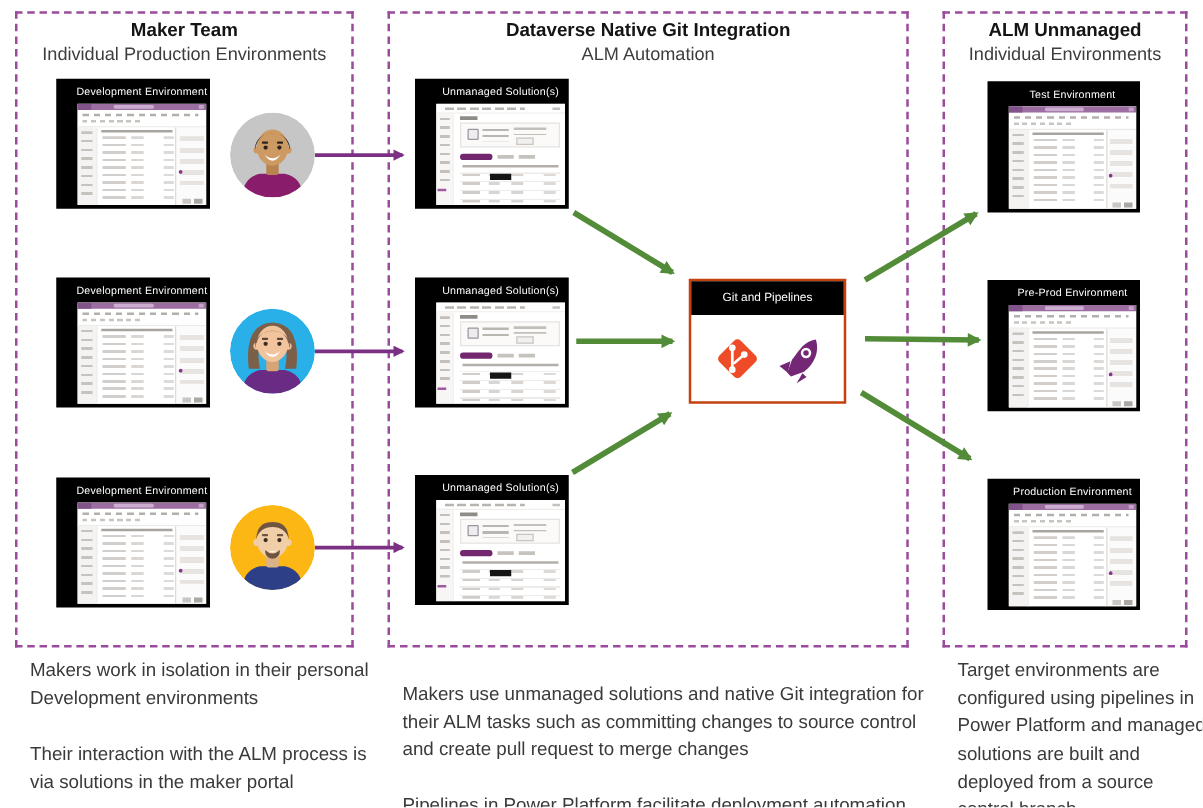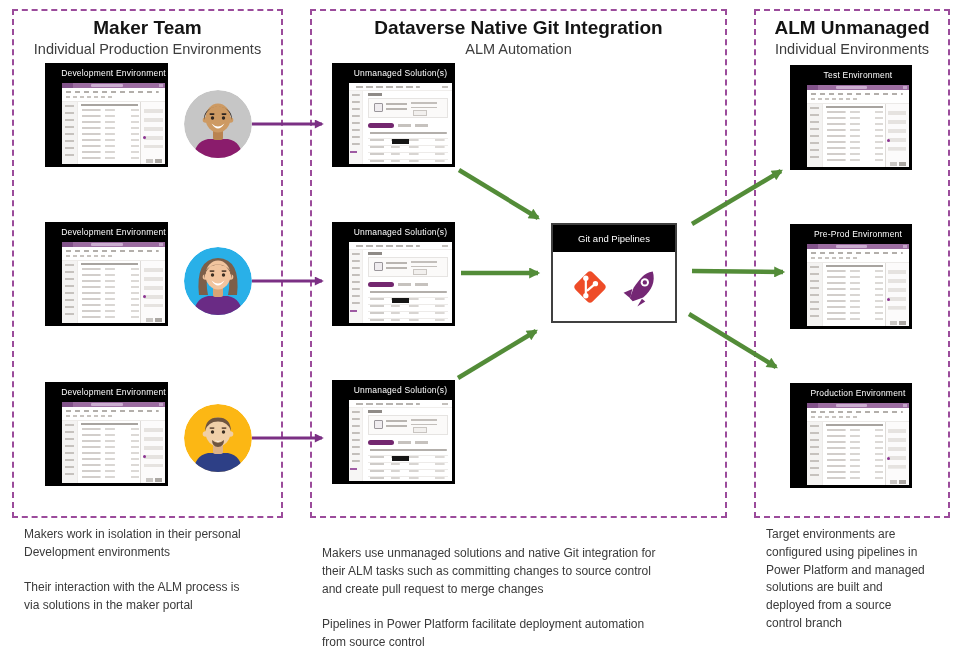--- a/index.html
+++ b/index.html
@@ -1,21 +1,21 @@
 <!DOCTYPE html>
 <html><head>
 <meta charset="utf-8">
 <style>
   html,body{margin:0;padding:0;background:#fff;}
   .canvas{position:relative;width:962px;height:646px;background:#fff;overflow:hidden;
           font-family:"Liberation Sans","DejaVu Sans",sans-serif;}
 
   
   .panel{position:absolute;border:2px dashed #9b4b9b;box-sizing:border-box;padding-top:5px;}
-  .panel-title{text-align:center;font-size:19px;font-weight:bold;color:#141414;line-height:1.25;}
+  .panel-title{text-align:center;font-size:15px;font-weight:bold;color:#141414;line-height:1.25;}
   .panel-sub{text-align:center;font-size:14.5px;color:#3d3d3d;line-height:1.25;}
 
   
   .envbox{position:absolute;background:#000;box-sizing:border-box;padding:0 3px 3px 17px;
           display:flex;flex-direction:column;}
   .envtitle{height:20px;display:flex;align-items:center;justify-content:center;
             color:#fff;font-size:8.5px;letter-spacing:.2px;white-space:nowrap;}
 
   
   .shot{position:relative;flex:1;background:#fff;overflow:hidden;}
@@ -84,30 +84,30 @@
       repeating-linear-gradient(to bottom,#d8d5d2 0 2px,rgba(0,0,0,0) 2px 7px),
       repeating-linear-gradient(to bottom,#d8d5d2 0 2px,rgba(0,0,0,0) 2px 7px),
       repeating-linear-gradient(to bottom,#dcd9d6 0 2px,rgba(0,0,0,0) 2px 7px);
     background-size:96% 2px,100% 86%,18% 80%,11% 80%,12% 80%,12% 80%;
     background-repeat:no-repeat;
     background-position:2px 2px,0 8px,2px 9px,32% 9px,58% 9px,95% 9px;}
   .s-tip{position:absolute;left:30%;top:9px;width:17px;height:5px;background:#151515;}
 
   
   .hub{position:absolute;left:551px;top:223px;width:126px;height:100px;background:#fff;
-       border:2px solid #404040;box-sizing:border-box;display:flex;flex-direction:column;}
+       border:2px solid #c2410c;box-sizing:border-box;display:flex;flex-direction:column;}
   .hub-title{height:27px;background:#000;color:#fff;font-size:9.5px;
        display:flex;align-items:center;justify-content:center;}
   .hub-body{flex:1;display:flex;align-items:center;justify-content:center;gap:9px;}
 
   
   .avatar{position:absolute;width:68px;height:68px;border-radius:50%;overflow:hidden;}
 
   
-  .caption{position:absolute;font-size:12px;line-height:1.48;color:#3a3a3a;white-space:pre-line;}
+  .caption{position:absolute;font-size:15px;line-height:1.48;color:#3a3a3a;white-space:pre-line;}
 
   
   .arrows{position:absolute;left:0;top:0;pointer-events:none;}
 </style>
 </head>
 <body>
 
 <div class="canvas">
 
   <section class="panel" style="left:12px;top:9px;width:271px;height:509px">

